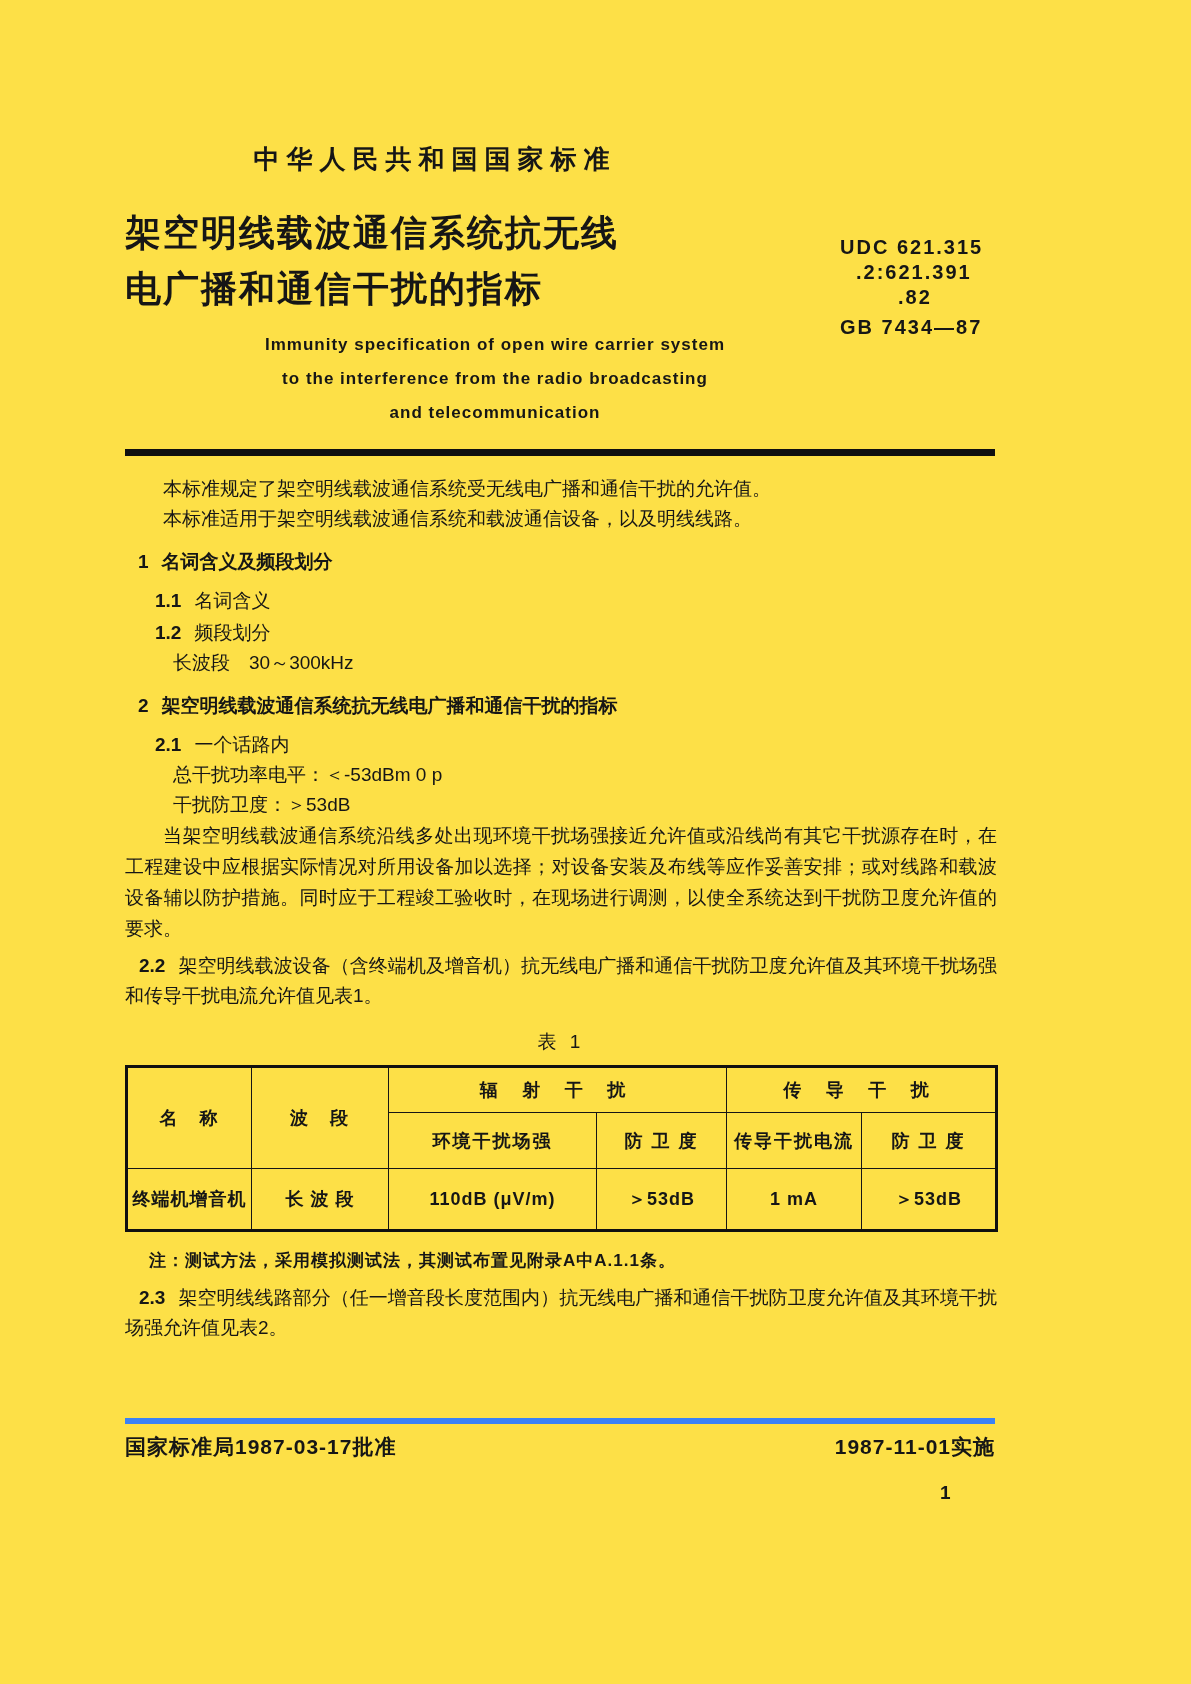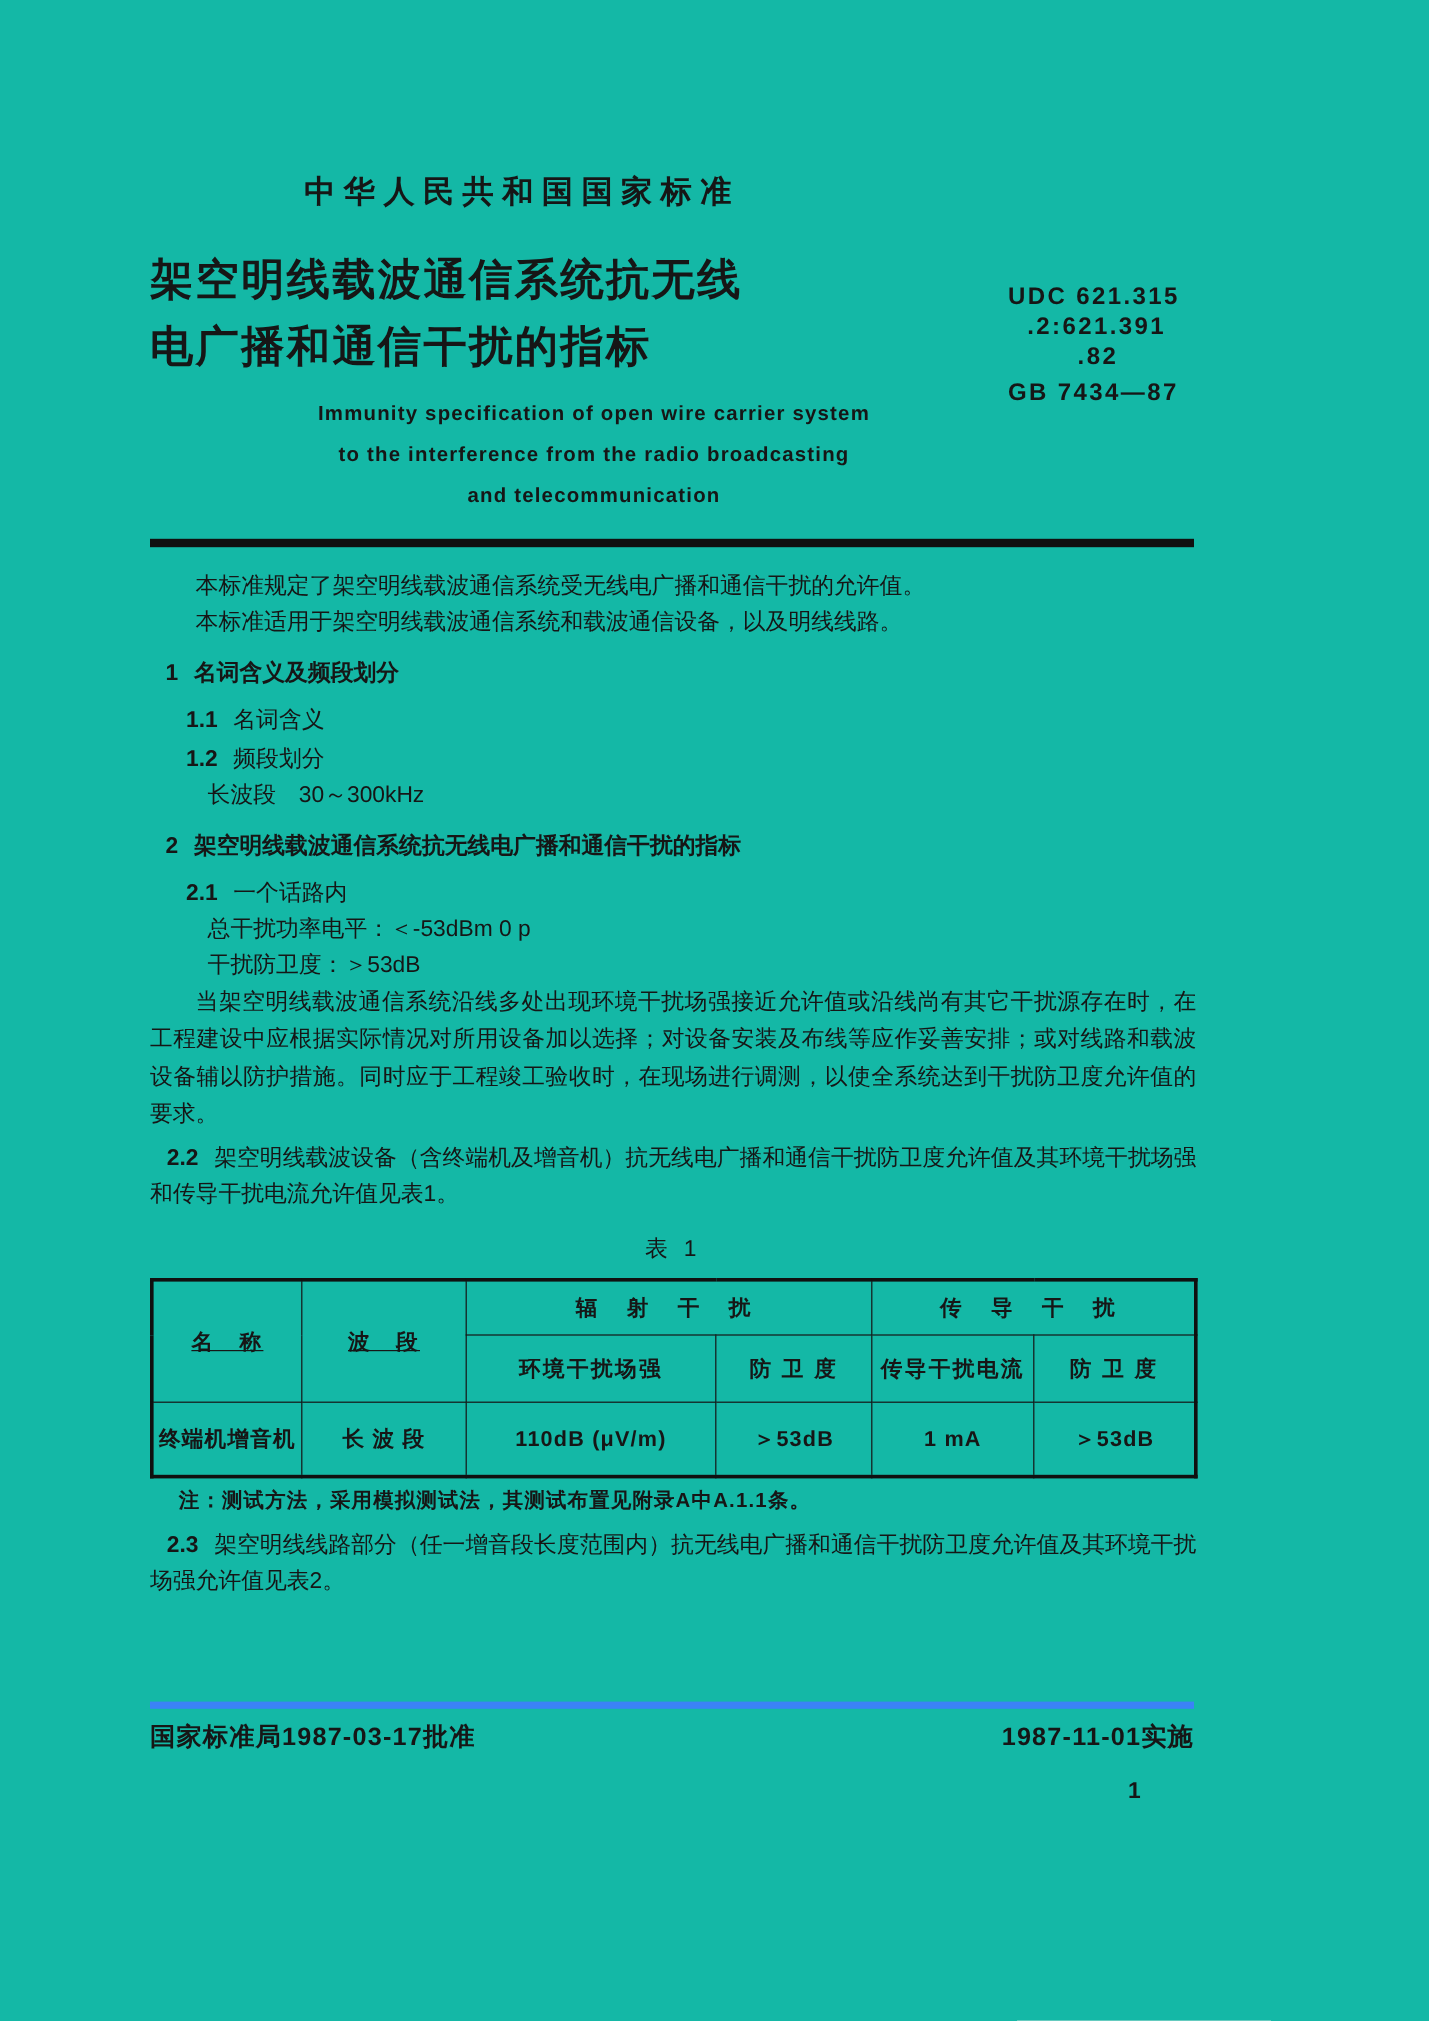--- a/index.html
+++ b/index.html
@@ -2,21 +2,21 @@
 <html><head>
 <meta charset="utf-8">
 <style>
   * { margin: 0; padding: 0; box-sizing: border-box; }
   html, body { background: #e9e9e9; }
   .page {
     position: relative;
     width: 1191px;
     height: 1684px;
     margin: 0 auto;
-    background: #14b8a6;
+    background: #fde047;
     color: #161616;
     font-family: "Liberation Sans", "DejaVu Sans", sans-serif;
     overflow: hidden;
   }
   
   .std-header {
     position: absolute;
     left: 125px; top: 142px;
     width: 620px;
     text-align: center;
@@ -96,25 +96,25 @@
   }
   table.t1 td {
     border: 1.5px solid #161616;
     text-align: center;
     vertical-align: middle;
     letter-spacing: 2px;
   }
   table.t1 { border: 3px solid #101010; }
   table.t1 .grp { font-weight: bold; height: 46px; letter-spacing: 10px; font-family: Liberation Serif, serif; }
   table.t1 .sub { font-weight: bold; height: 56px; }
-  table.t1 .hd  { font-weight: bold; text-decoration: underline; }
+  table.t1 .hd  { font-weight: bold; }
   table.t1 .dat { height: 62px; font-weight: 600; letter-spacing: 1px; }
   .note-line {
     font-size: 17px;
-    margin-top: 4px;
+    margin-top: 14px;
     padding-left: 24px;
     font-weight: 600;
     letter-spacing: 1px;
   }
   
   .footer {
     position: absolute;
     left: 125px; top: 1418px;
     width: 870px;
     border-top: 6px solid #3b82f6;

